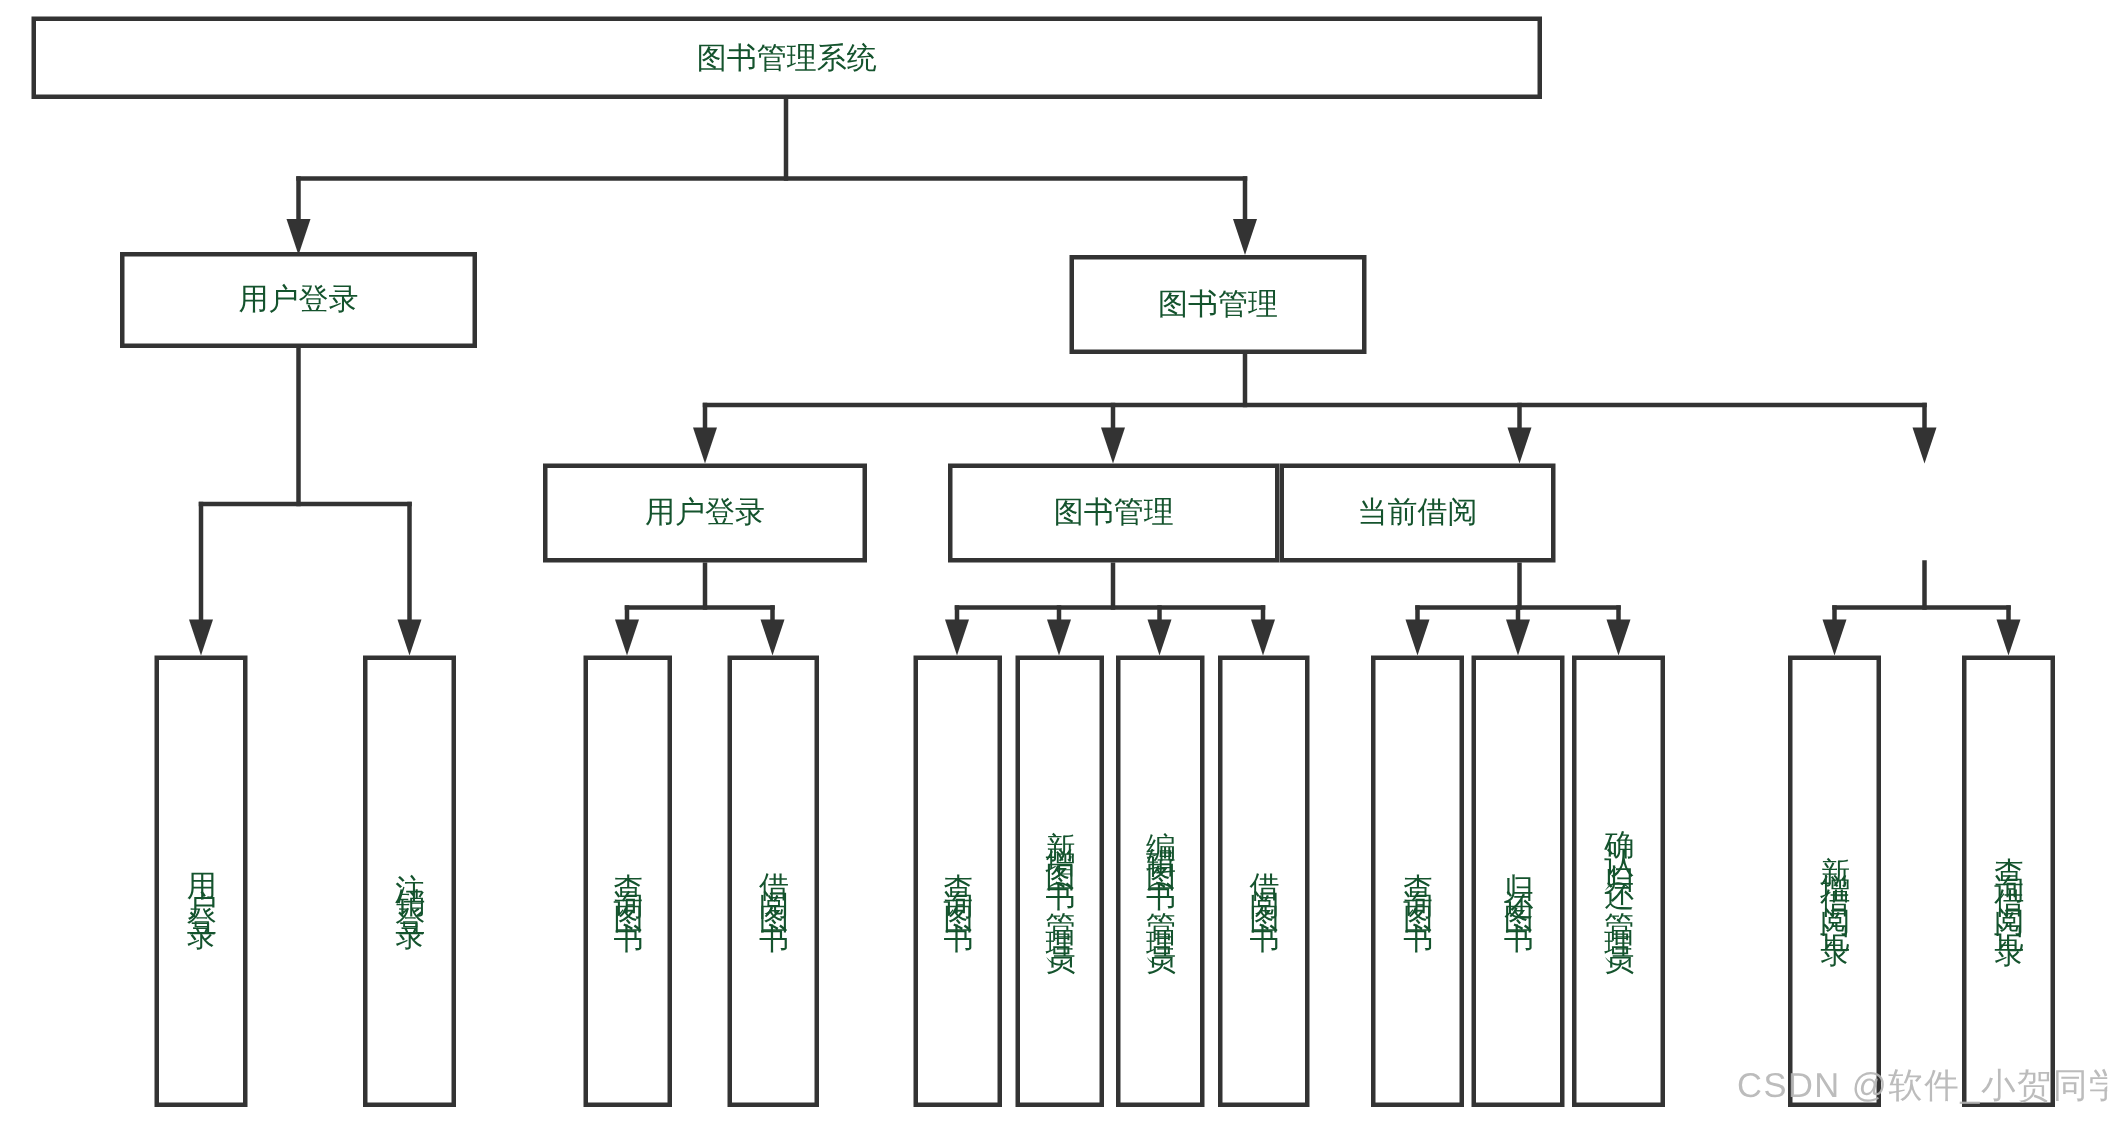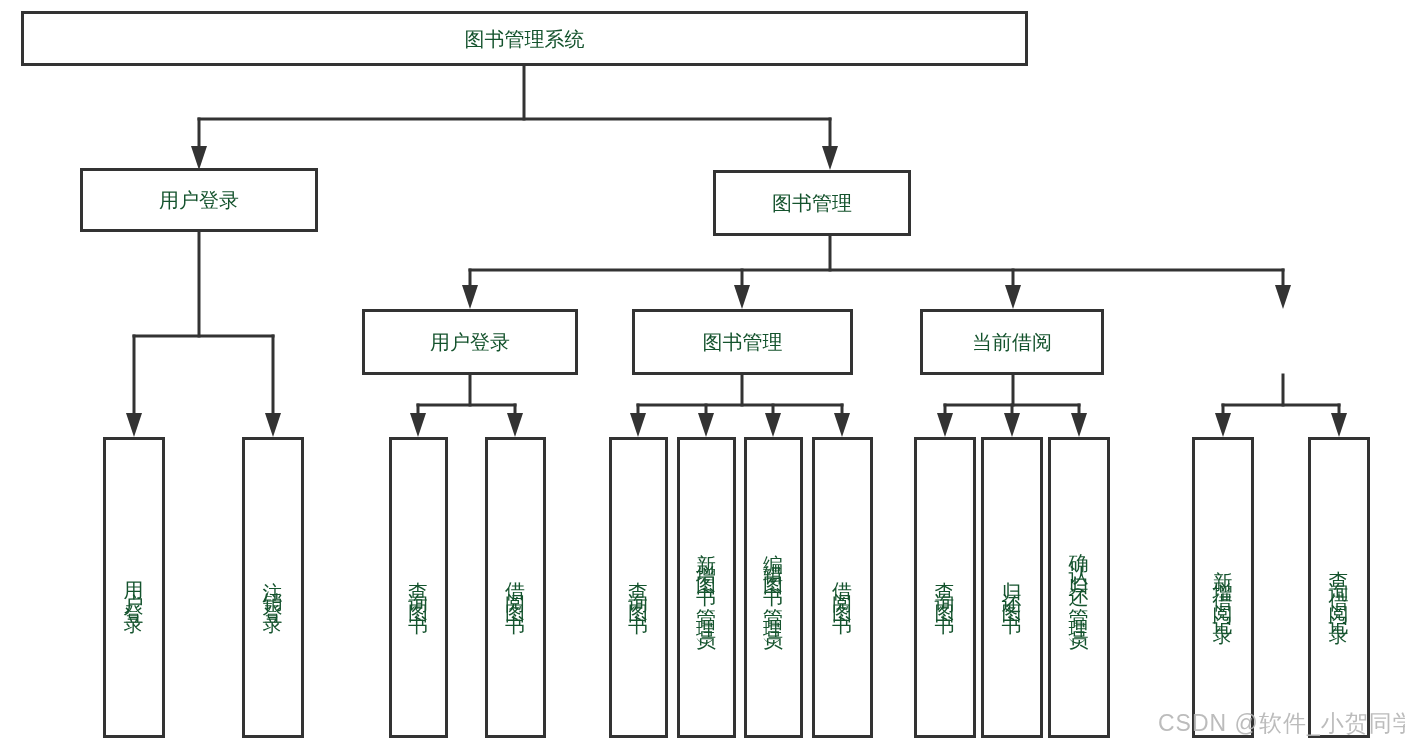--- a/index.html
+++ b/index.html
@@ -109,21 +109,21 @@
   <div class="box" style="left:713px;top:170px;width:198px;height:66px">
     <span>图书管理</span>
   </div>
 
   <div class="box" style="left:362px;top:309px;width:216px;height:66px">
     <span>用户登录</span>
   </div>
   <div class="box" style="left:632px;top:309px;width:221px;height:66px">
     <span>图书管理</span>
   </div>
-  <div class="box" style="left:920px;top:309px;width:184px;height:66px">
+  <div class="box" style="left:853px;top:309px;width:184px;height:66px">
     <span>当前借阅</span>
   </div>
 
   <div class="box vbox" style="left:103px;top:437px;width:62px;height:301px">
     <span>用户登录</span>
   </div>
   <div class="box vbox" style="left:242px;top:437px;width:62px;height:301px">
     <span>注销登录</span>
   </div>
 

